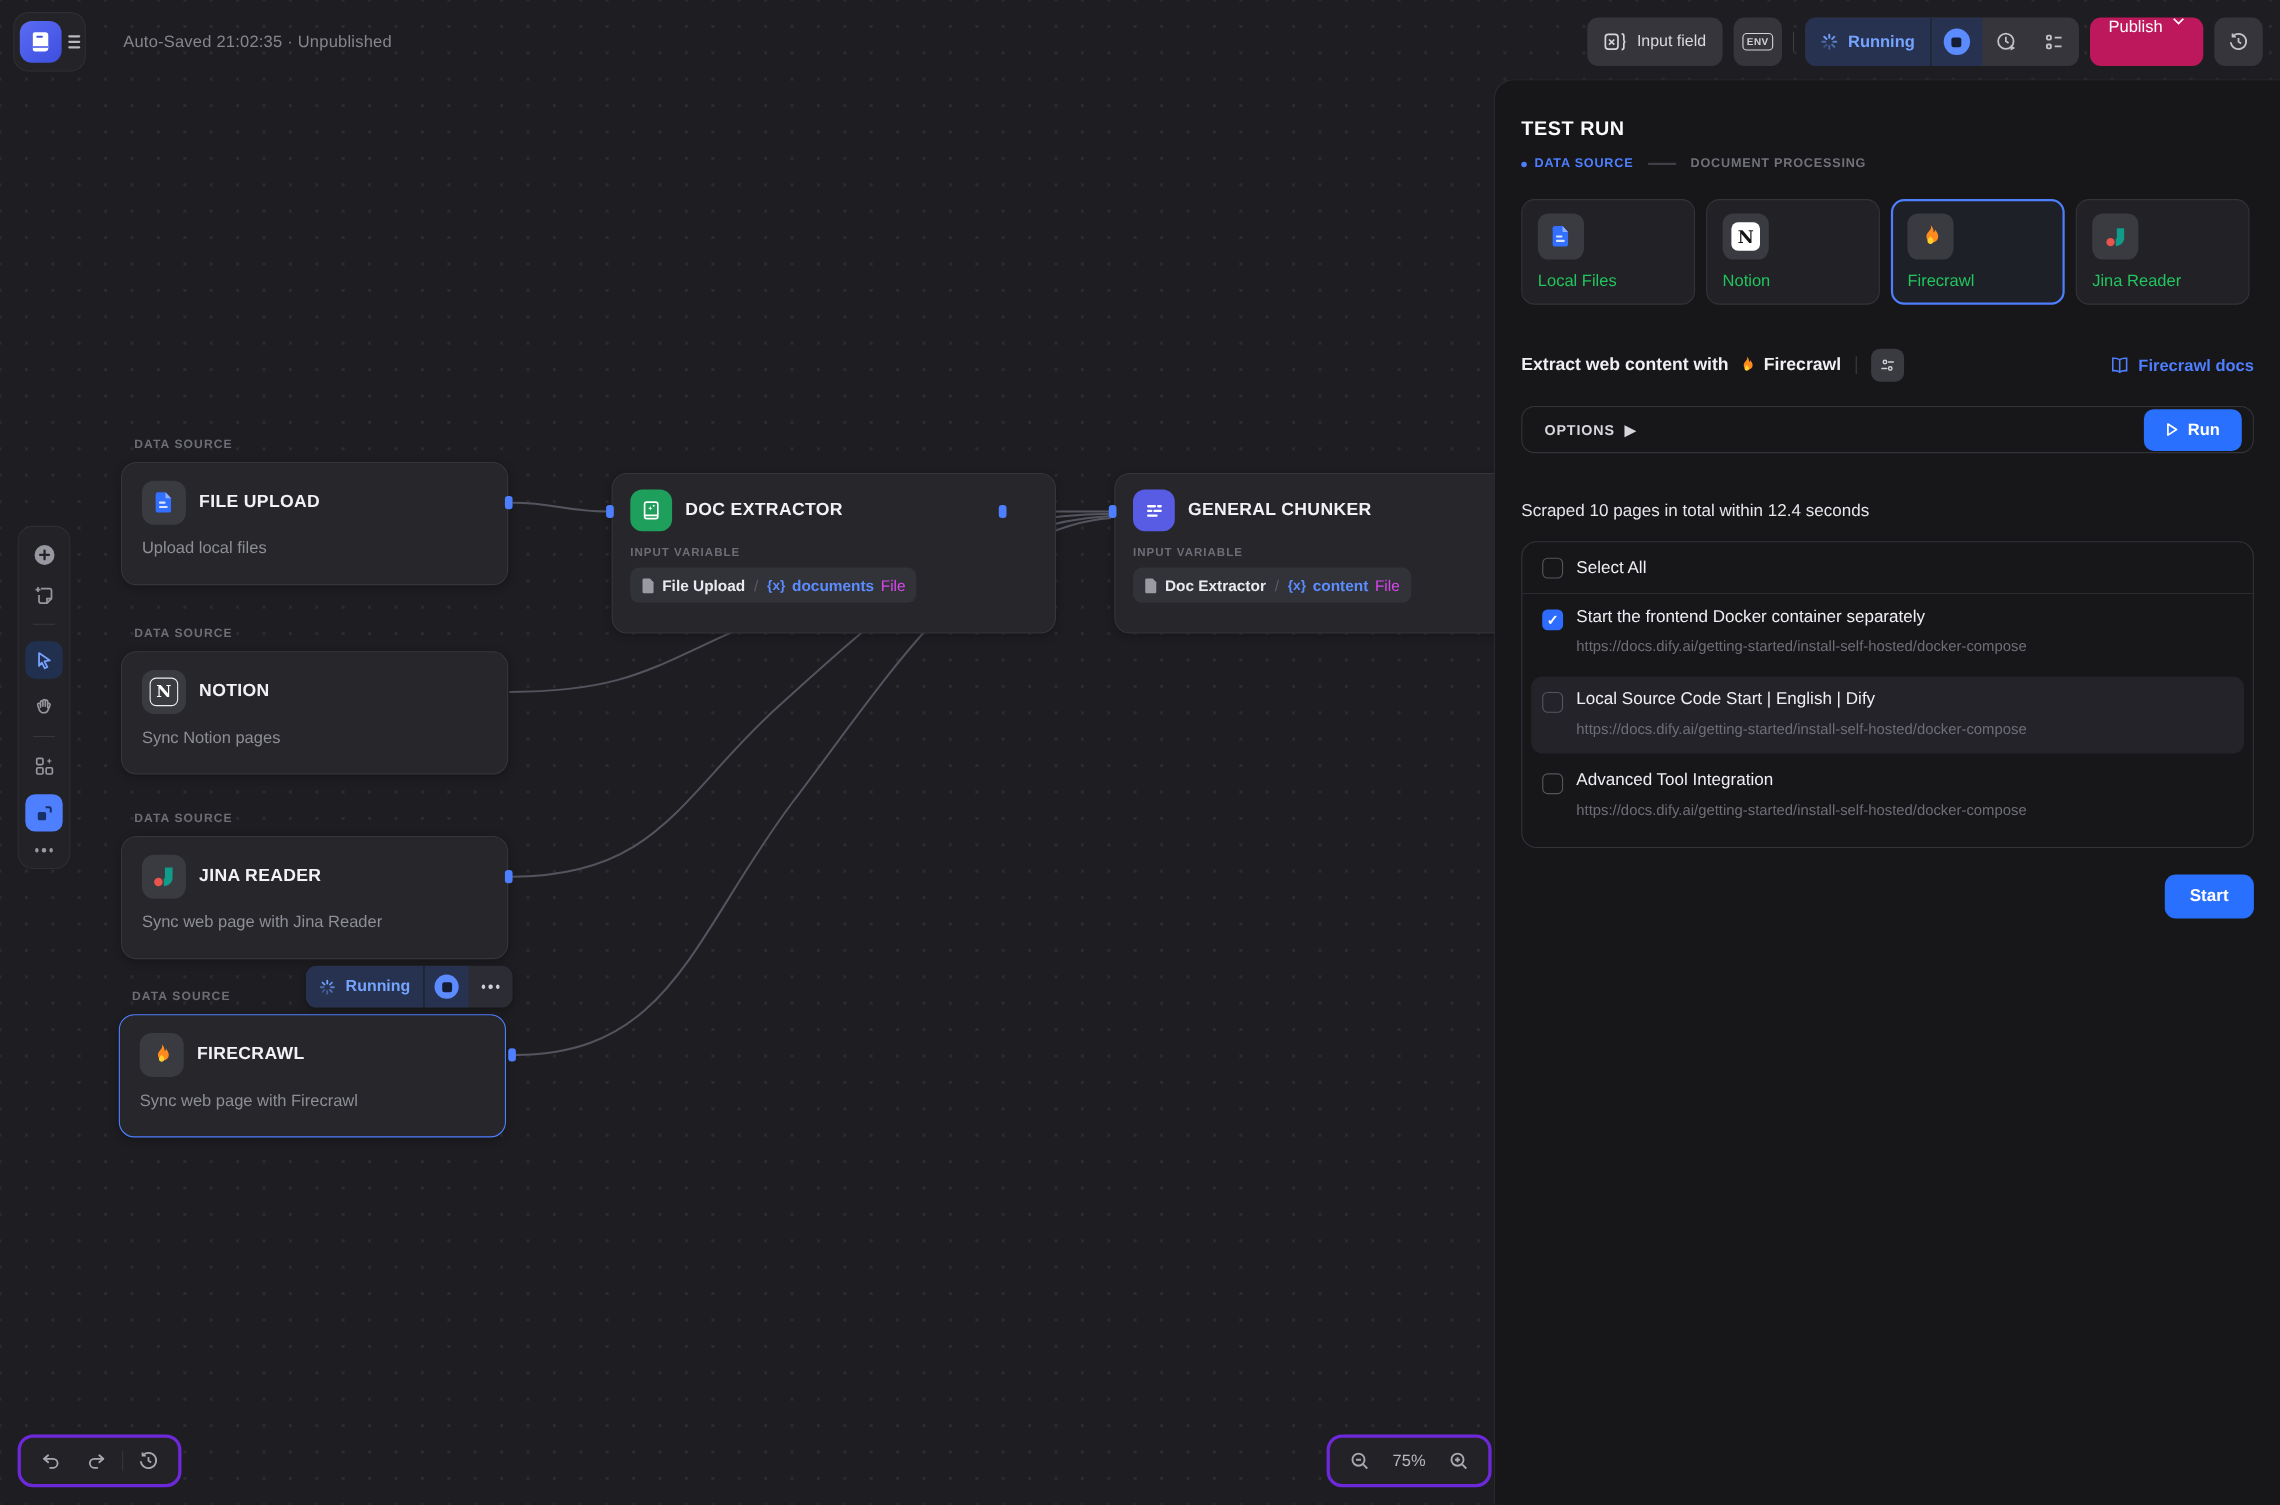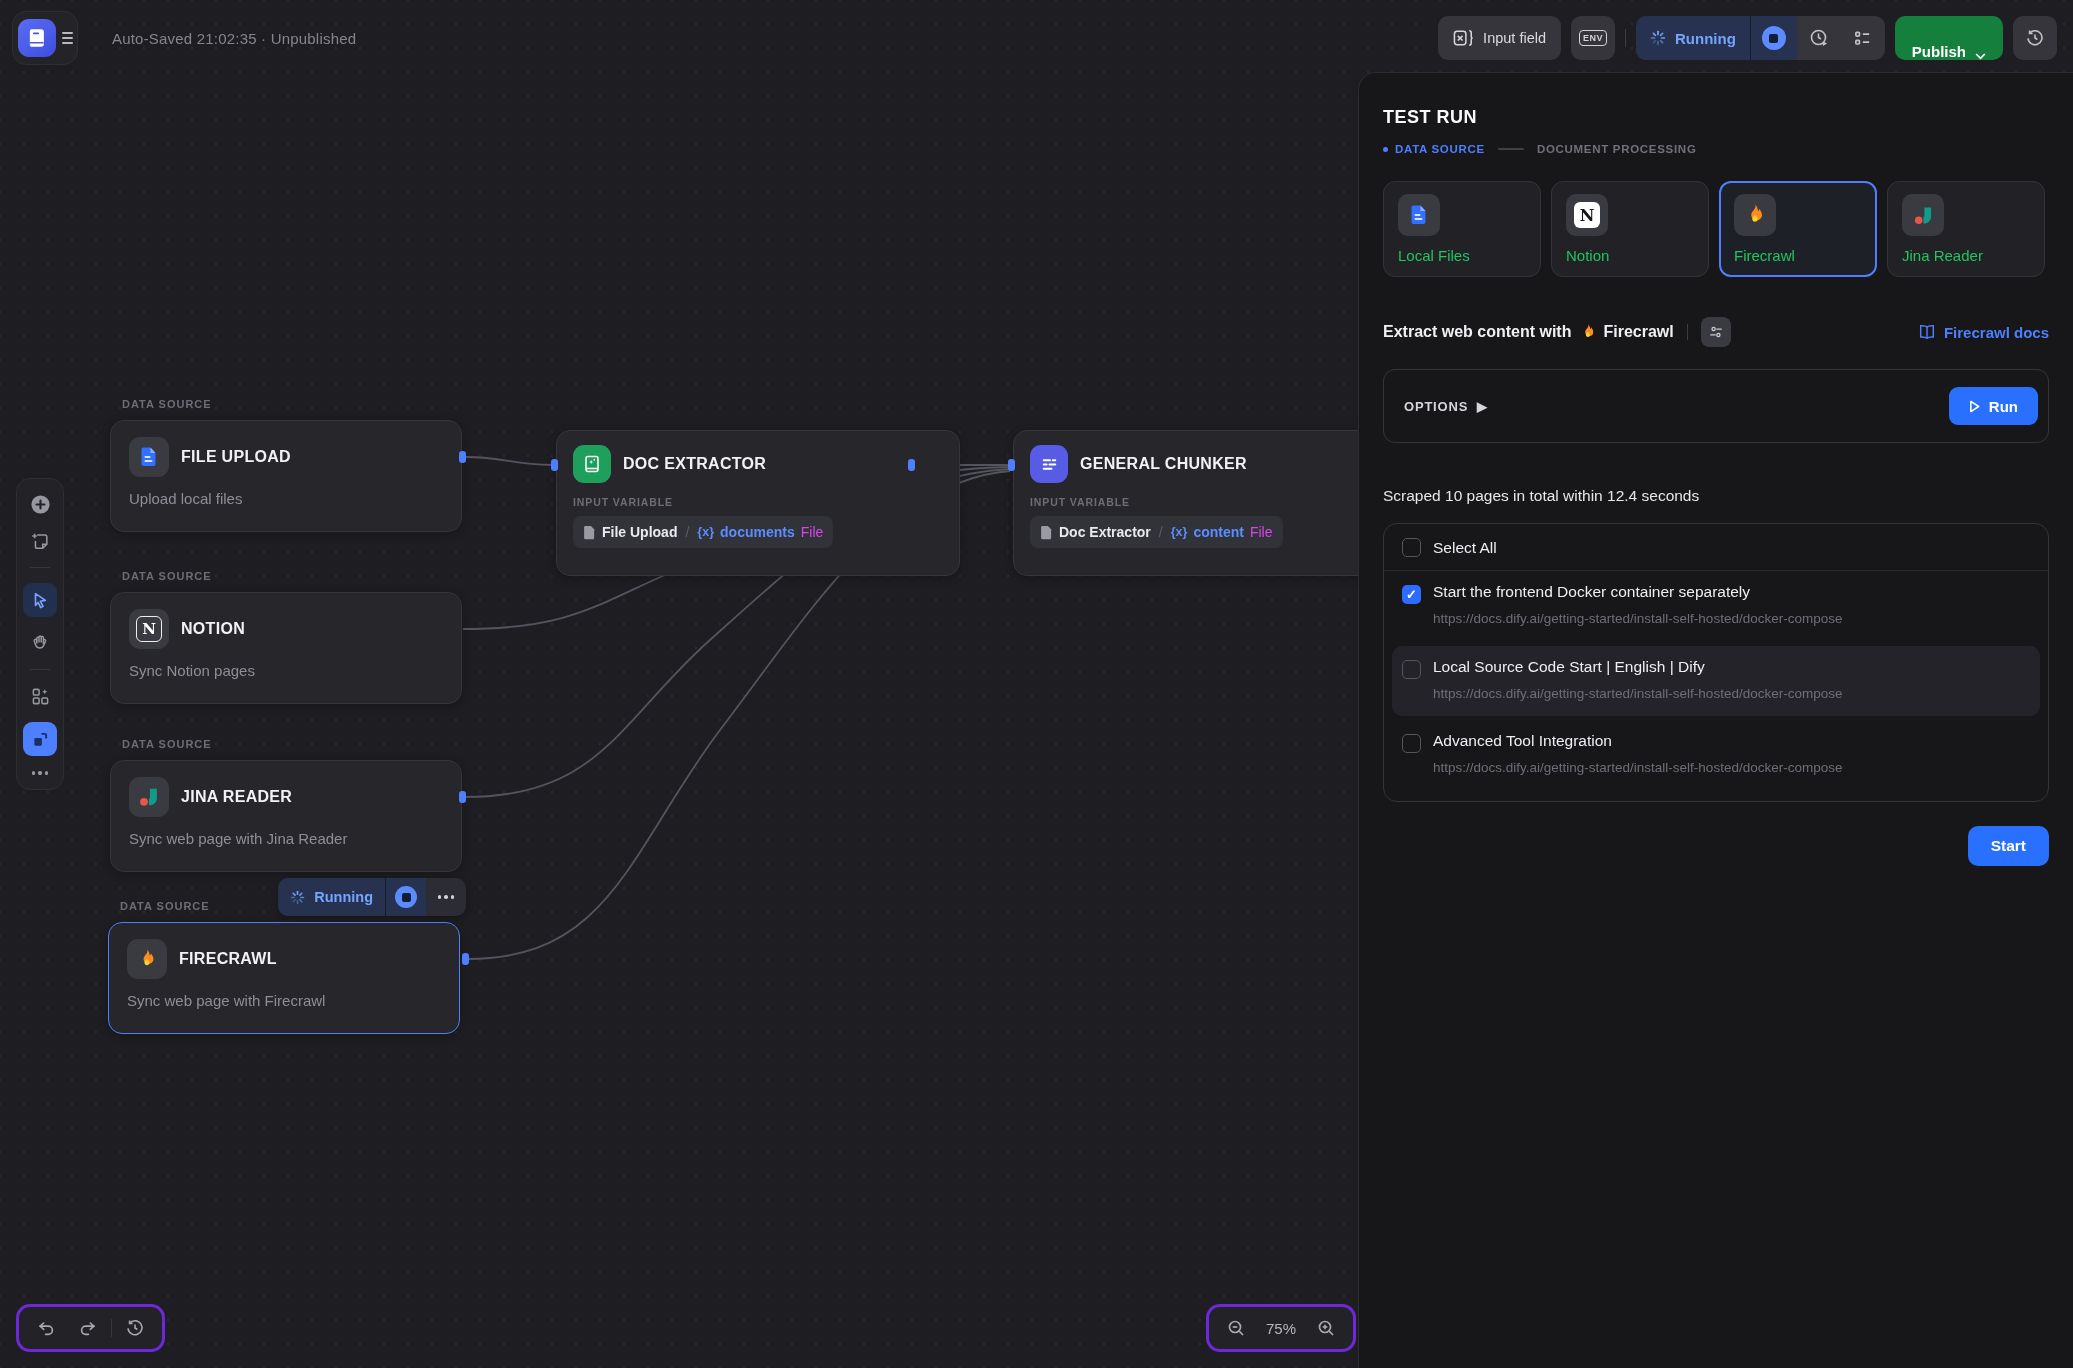--- a/index.html
+++ b/index.html
@@ -61,23 +61,23 @@
   .run-seg-a .lbl { color:#75a4ff; font-size:15px; font-weight:600; }
   .run-seg-line { width:1px; background:#181c28; }
   .run-seg-b { background:#263250; width:46px; display:flex; align-items:center; justify-content:center; }
   .stop-circle {
     width:24px; height:24px; border-radius:50%; background:#5b8bff;
     display:flex; align-items:center; justify-content:center; cursor:pointer;
   }
   .stop-circle i { width:9px; height:9px; border-radius:2px; background:#141d33; display:block; }
   .run-ic { width:44px; display:flex; align-items:center; justify-content:center; cursor:pointer; }
   .btn-publish {
-    height:44px; background:#15803d; border-radius:10px; padding:0 17px;
-    display:flex; align-items:flex-end; gap:9px; color:#fff;
-    font-size:15px; font-weight:700; cursor:pointer;
+    height:44px; background:#be185d; border-radius:10px; padding:0 17px;
+    display:flex; align-items:flex-start; gap:9px; color:#fff;
+    font-size:15px; font-weight:400; cursor:pointer;
   }
 
   
   .left-bar {
     position:absolute; left:16px; top:478px; width:48px; z-index:10;
     background:#222227; border:1px solid #2e2e34; border-radius:14px;
     display:flex; flex-direction:column; align-items:center; gap:15px; padding:14px 0;
   }
   .lb-div { width:20px; height:1px; background:#36363c; }
   .lb-ic { width:22px; height:22px; display:flex; align-items:center; justify-content:center; cursor:pointer; }
@@ -192,21 +192,21 @@
   .extract-text { font-size:16px; font-weight:600; color:#f0f0f4; display:flex; align-items:center; gap:5px; }
   .ex-div { width:1px; height:16px; background:#3c3c42; margin:0 13px; }
   .sliders-btn {
     width:30px; height:30px; border-radius:8px; background:#3a3a41;
     display:flex; align-items:center; justify-content:center; cursor:pointer;
   }
   .docs-link { margin-left:auto; display:flex; align-items:center; gap:8px; cursor:pointer; }
   .docs-link span { color:#4e7fff; font-size:15px; font-weight:600; }
 
   .options-box {
-    margin-top:22px; height:74px; border:1px solid #33333a; border-radius:12px;
+    margin-top:22px; height:43px; border:1px solid #33333a; border-radius:12px;
     display:flex; align-items:center; justify-content:space-between; padding:0 10px 0 20px;
   }
   .options-left { display:flex; align-items:center; gap:9px; cursor:pointer; }
   .options-left span { font-size:13px; font-weight:700; letter-spacing:.8px; color:#d6d6dd; }
   .caret { color:#85858d; font-size:11px; }
   .btn-run {
     height:38px; padding:0 20px; background:#2970ff; border-radius:9px;
     display:flex; align-items:center; gap:9px; color:#fff; font-size:15px; font-weight:700; cursor:pointer;
   }
   .result-line { margin-top:44px; font-size:15.5px; color:#e6e6eb; }

